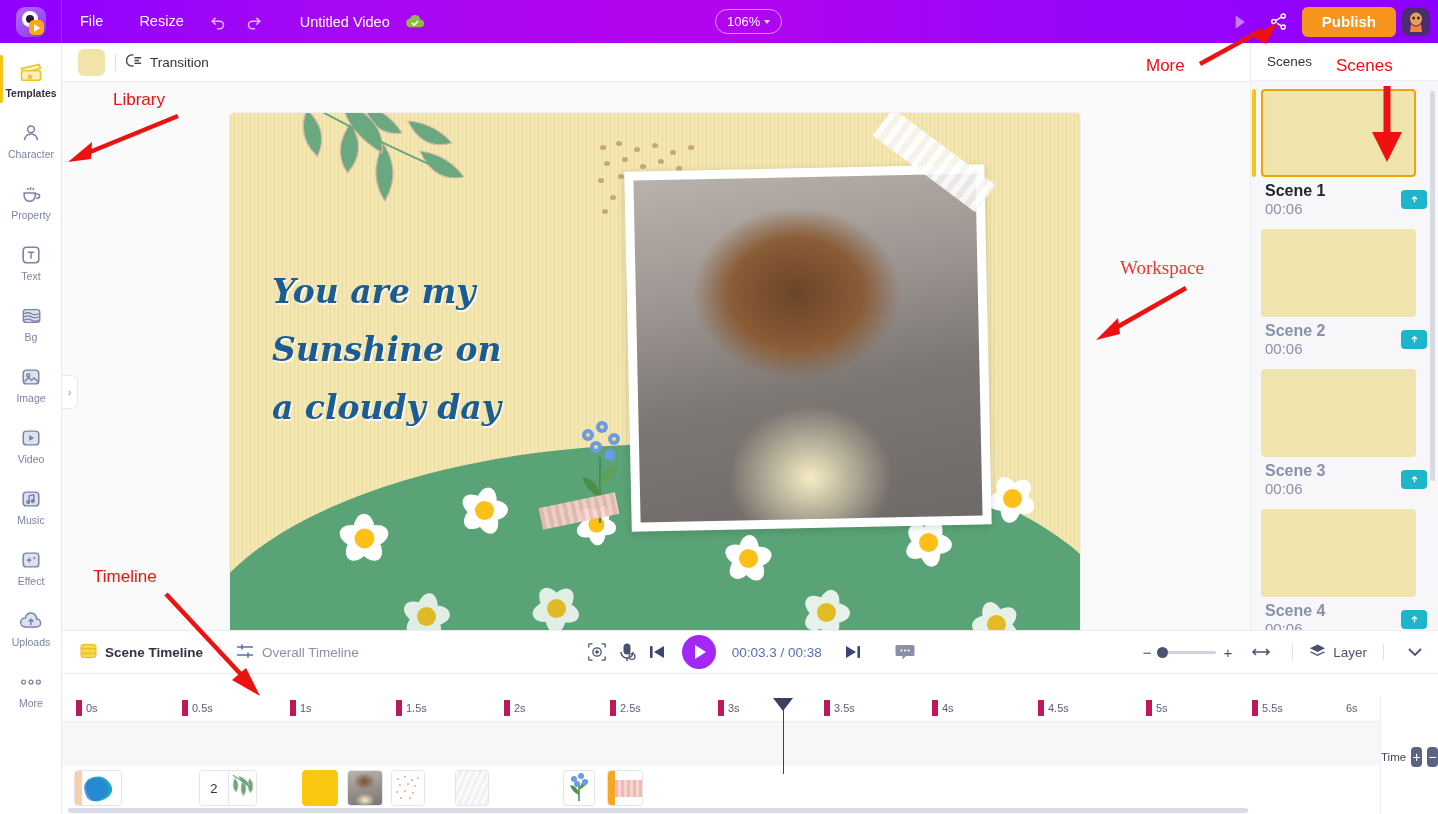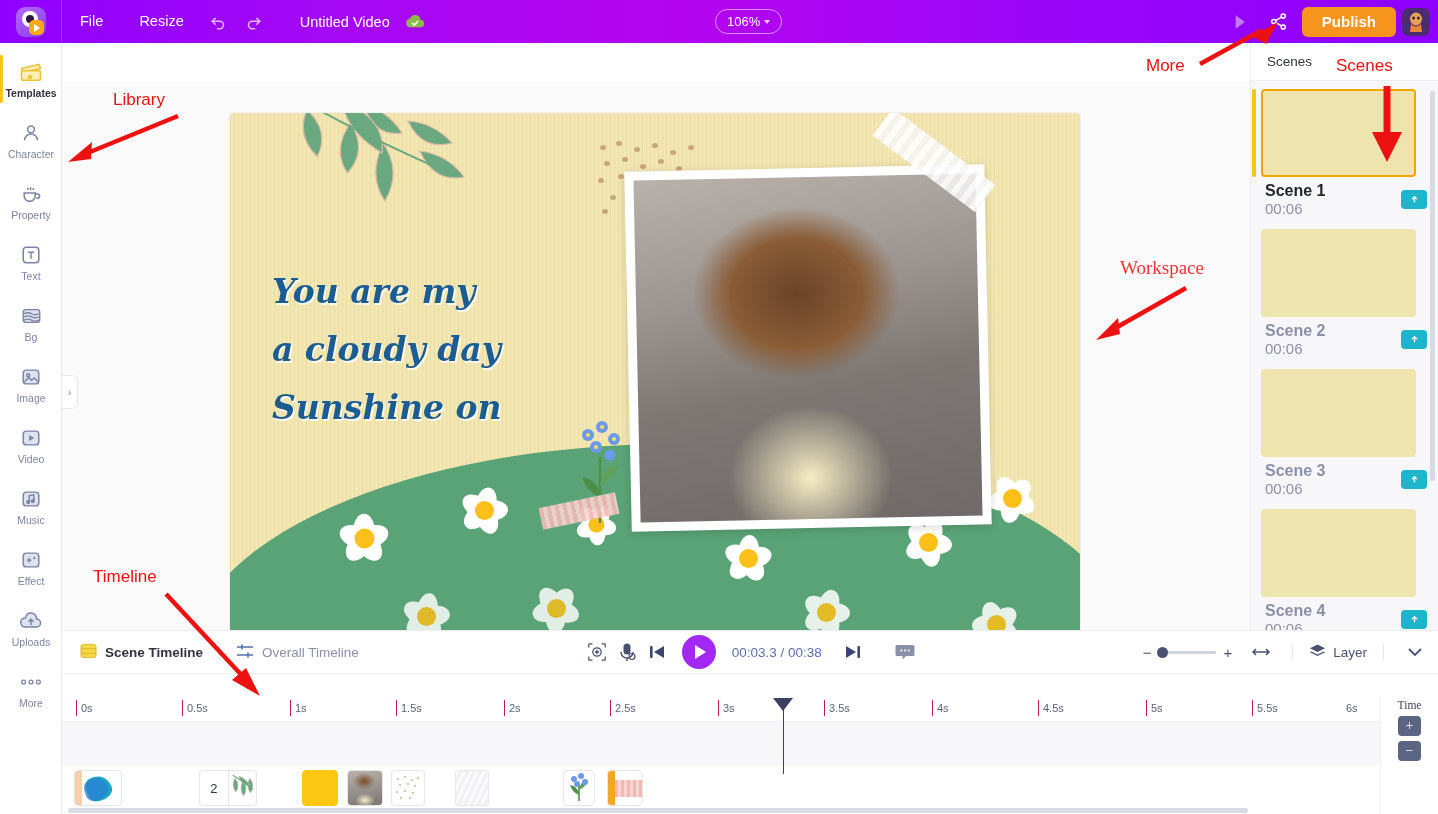--- a/index.html
+++ b/index.html
@@ -194,24 +194,24 @@
   .zoom-ctrl { display:flex; align-items:center; gap:7px; }
   .zoom-track { width:58px;height:3px;background:#cfd3de;border-radius:2px;position:relative; cursor:pointer;}
   .zoom-knob { position:absolute; left:-1px; top:-4px; width:11px;height:11px;border-radius:50%;background:#4a5270; }
   .zoom-pm { color:#4a5270; font-size:15px; cursor:pointer; }
   .layer-btn { display:flex;align-items:center;gap:7px;font-size:13.5px;color:#4a5270;cursor:pointer; }
 
   .ruler {
     position:absolute; left:62px; top:696px; width:1376px; height:26px;
     background:#fff; border-bottom:1px solid #f0f0f4;
   }
-  .tick { position:absolute; top:4px; font-size:11px; color:#5a6178; padding-left:4px; border-left:1px solid #be185d; height:16px; line-height:16px;}
+  .tick { position:absolute; top:4px; font-size:11px; color:#5a6178; padding-left:4px; border-left:6px solid #be185d; height:16px; line-height:16px;}
   .tick.noline { border-left:none; }
   .time-col { position:absolute; right:0; top:0; width:58px; height:118px; background:#fff; border-left:1px solid #f0f0f4;
-    display:flex; flex-direction:column; align-items:center; padding-top:3px; gap:5px;font-family:Liberation Serif, serif; }
+    display:flex; flex-direction:row; align-items:center; padding-top:3px; gap:5px; }
   .time-col .cap { font-size:11.5px; color:#3f4558; }
   .time-btn { width:23px;height:20px;border-radius:4px;background:#5c6484;color:#fff;display:flex;align-items:center;justify-content:center;font-size:14px;cursor:pointer;}
 
   .track-area { position:absolute; left:62px; top:722px; width:1318px; height:52px; background:#f7f7f9; border-bottom:1px solid #eceef3;}
   .clip-row { position:absolute; left:62px; top:766px; width:1318px; height:48px; background:#fff; }
   .clip { position:absolute; top:4px; height:36px; border:1px solid #e3e5ec; border-radius:4px; background:#fff; overflow:hidden; cursor:pointer;
     display:flex; align-items:center; }
   .playhead { position:absolute; left:783px; top:700px; width:1px; height:74px; background:#3b4060; z-index:20; }
   .playhead:before {
     content:''; position:absolute; left:-10px; top:-2px; width:0;height:0;
@@ -400,20 +400,33 @@
             <circle cx="13" cy="5" r="2.1"></circle>
             <circle cx="21" cy="5" r="2.1"></circle>
         </svg>
       </span>
       <span class="lbl">More</span>
     </div>
   </div>
 
   <div class="collapse-tab">›</div>
 
+  <div class="transbar">
+    <div class="trans-thumb"></div>
+    <div class="trans-sep"></div>
+    <div class="trans-lbl">
+      <span>
+        <svg width="17" height="15" viewBox="0 0 18 16" fill="none" stroke="#40454f" stroke-width="1.5">
+          <path d="M8 2.2 A6 6 0 1 0 8 13.8"></path>
+          <path d="M9 5 h7 M9 8 h5 M9 11 h7"></path>
+        </svg>
+      </span>
+      <span>Transition</span>
+    </div>
+  </div>
 
   <div class="workspace">
     <div class="canvas">
 
       <div class="hill2"></div>
       <div class="hill"></div>
 
       <div class="daisy" style="left:108px; top:400px; transform:scale(1.05)">
         <span style="transform:rotate(0deg)"></span>
           <span style="transform:rotate(72deg)"></span>
@@ -523,22 +536,22 @@
         <i style="left:0px;top:37px"></i>
           <i style="left:20px;top:33px"></i>
           <i style="left:40px;top:40px"></i>
         <i style="left:12px;top:54px"></i>
           <i style="left:32px;top:50px"></i>
         <i style="left:4px;top:68px"></i>
       </div>
 
       <div class="quote">
         <div>You are my</div>
+        <div>Sunshine on</div>
         <div>a cloudy day</div>
-        <div>Sunshine on</div>
       </div>
 
       <svg class="flowerstem" viewBox="0 0 64 110">
         <path d="M30 108 V42" stroke="#4d8f4a" stroke-width="2.4" fill="none"></path>
         <path d="M30 82 q-14 -6 -18 -20 q16 2 18 20z" fill="#4d8f4a"></path>
         <path d="M30 70 q14 -6 18 -20 q-16 2 -18 20z" fill="#5fa15a"></path>
         <g fill="#6d9ae8">
           <circle cx="18" cy="20" r="6"></circle>
             <circle cx="32" cy="12" r="6"></circle>
           <circle cx="44" cy="24" r="6"></circle>

